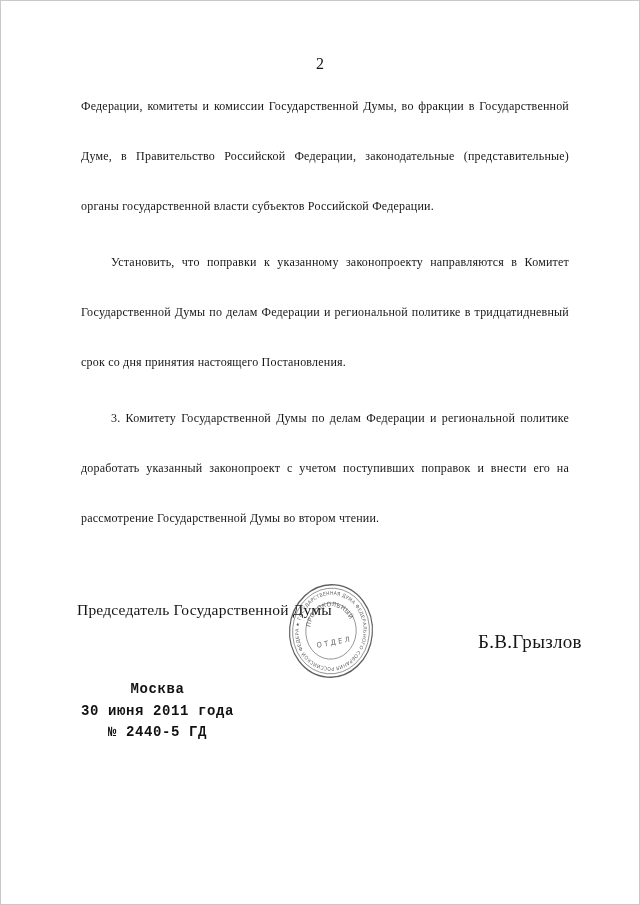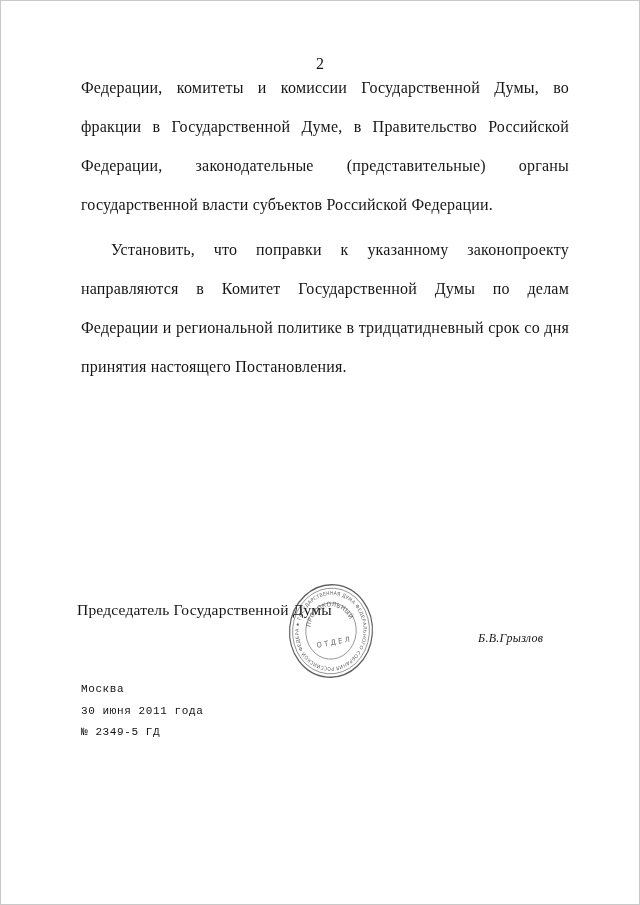--- a/index.html
+++ b/index.html
@@ -17,52 +17,52 @@
     overflow: hidden;
   }
   .page-number {
     position: absolute;
     top: 54px; left: 0; width: 100%;
     text-align: center;
     font-size: 16px;
   }
   .body-text {
     position: absolute;
-    top: 67px; left: 80px; width: 488px;
-    font-size: 16px;
-    line-height: 39px;
+    top: 80px; left: 80px; width: 488px;
+    font-size: 12px;
+    line-height: 50px;
     text-align: justify;
     letter-spacing: 0.2px;
   }
   .body-text p { margin-bottom: 6px; }
   .body-text p.indent { text-indent: 30px; font-family: Liberation Serif, serif; }
   .sig-block {
     position: absolute;
     left: 76px; top: 596px;
     font-size: 15.5px;
     line-height: 25px;
     letter-spacing: 0.2px;
   }
   .sig-line-2, .sig-line-3 { padding-left: 38px; }
   .sig-name {
     position: absolute;
     left: 477px; top: 630px;
-    font-size: 12px;
+    font-size: 19px;
     letter-spacing: 0.3px;
-    font-style: italic;
   }
   .footer-block {
     position: absolute;
     left: 80px; top: 678px;
     font-family: "Liberation Mono", monospace;
-    font-weight: normal;
-    font-size: 11px;
+    font-weight: bold;
+    font-size: 14px;
     line-height: 21.5px;
     letter-spacing: 0.6px;
     color: #111;
+    text-align: center;
   }
   .stamp {
     position: absolute;
     left: 270px; top: 563px;
     width: 120px; height: 134px;
     transform: rotate(5deg);
     opacity: 0.82;
   }
   .stamp-stroke { fill: none; stroke: #3c3c3c; stroke-width: 2; }
   .stamp-stroke.thin { stroke-width: 1; }
@@ -88,20 +88,21 @@
 </head>
 <body>
 
 <div class="page">
 
   <div class="page-number">2</div>
 
   <div class="body-text">
     <p>Федерации, комитеты и комиссии Государственной Думы, во фракции в Государственной Думе, в Правительство Российской Федерации, законодательные (представительные) органы государственной власти субъектов Российской Федерации.</p>
     <p class="indent">Установить, что поправки к указанному законопроекту направляются в Комитет Государственной Думы по делам Федерации и региональной политике в тридцатидневный срок со дня принятия настоящего Постановления.</p>
+    <p class="indent">3. Комитету Государственной Думы по делам Федерации и региональной политике доработать указанный законопроект с учетом поступивших поправок и внести его на рассмотрение Государственной Думы во втором чтении.</p>
   </div>
 
   <div class="sig-block">
     <div class="sig-line-1">Председатель Государственной Думы</div>
   </div>
 
   <div class="sig-name">Б.В.Грызлов</div>
 
   <svg class="stamp" viewBox="0 0 200 200" preserveAspectRatio="none" aria-hidden="true">
     <defs>
@@ -114,16 +115,16 @@
     <text class="stamp-ring-text"><textPath href="#ring-path" startOffset="2">★ ГОСУДАРСТВЕННАЯ ДУМА ФЕДЕРАЛЬНОГО СОБРАНИЯ РОССИЙСКОЙ ФЕДЕРАЦИИ ★</textPath></text>
     <g transform="rotate(-14 100 100)">
       <text class="stamp-center-arc" text-anchor="middle"><textPath href="#inner-arc" startOffset="50%">ПРОТОКОЛЬНЫЙ</textPath></text>
       <text x="103" y="121" text-anchor="middle" class="stamp-center-text">ОТДЕЛ</text>
     </g>
   </svg>
 
   <div class="footer-block">
     <div>Москва</div>
     <div>30 июня 2011 года</div>
-    <div>№ 2349-5 ГД</div>
+    <div>№ 2440-5 ГД</div>
   </div>
 
 </div>
 
 </body></html>

